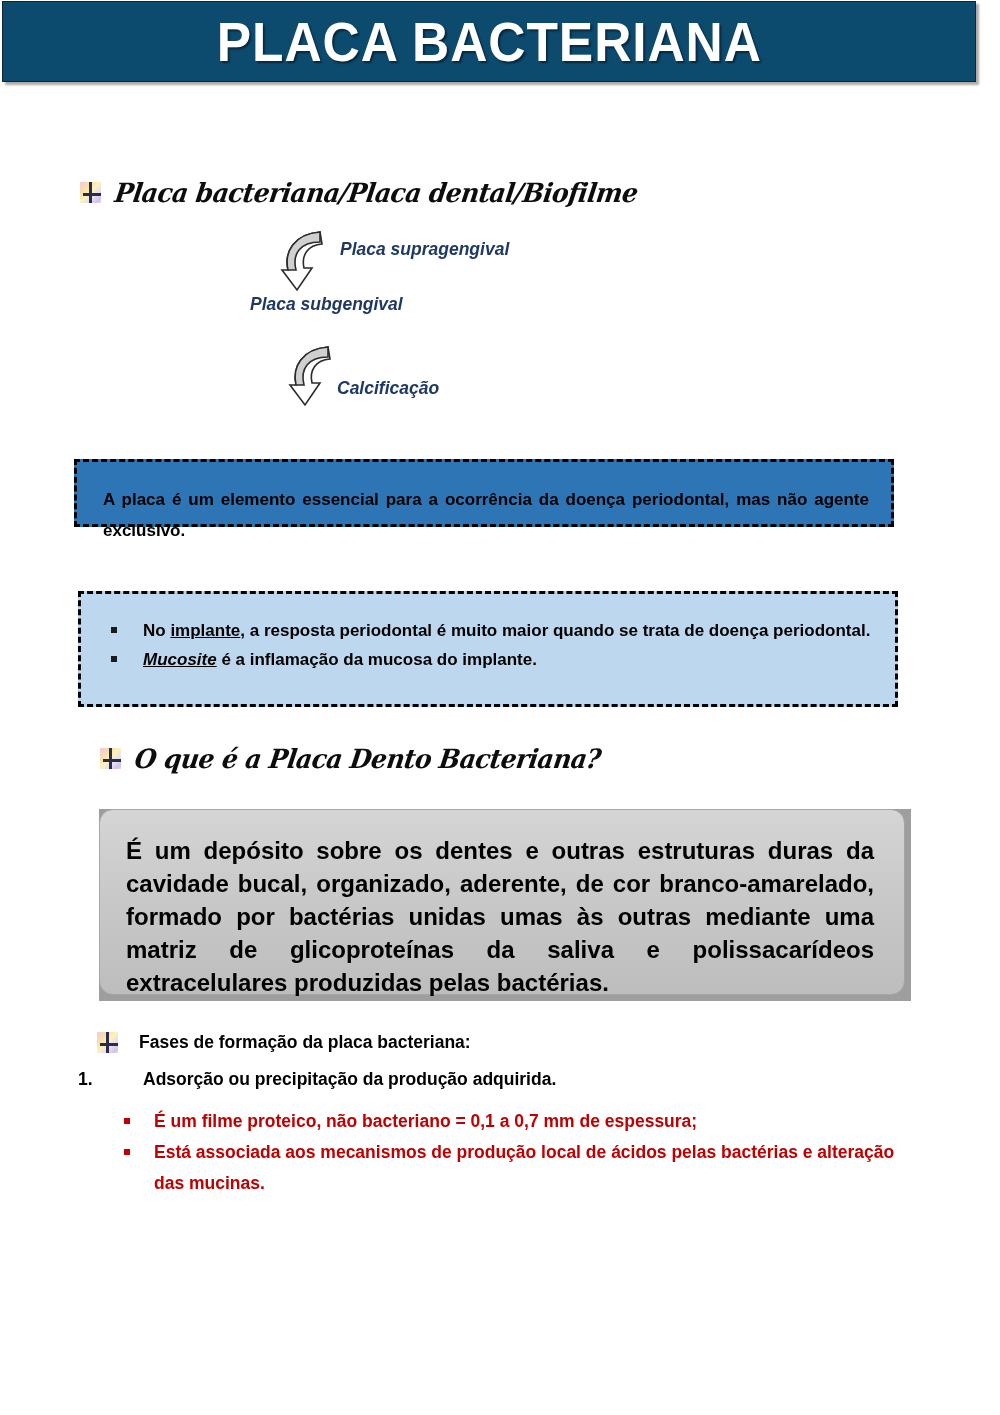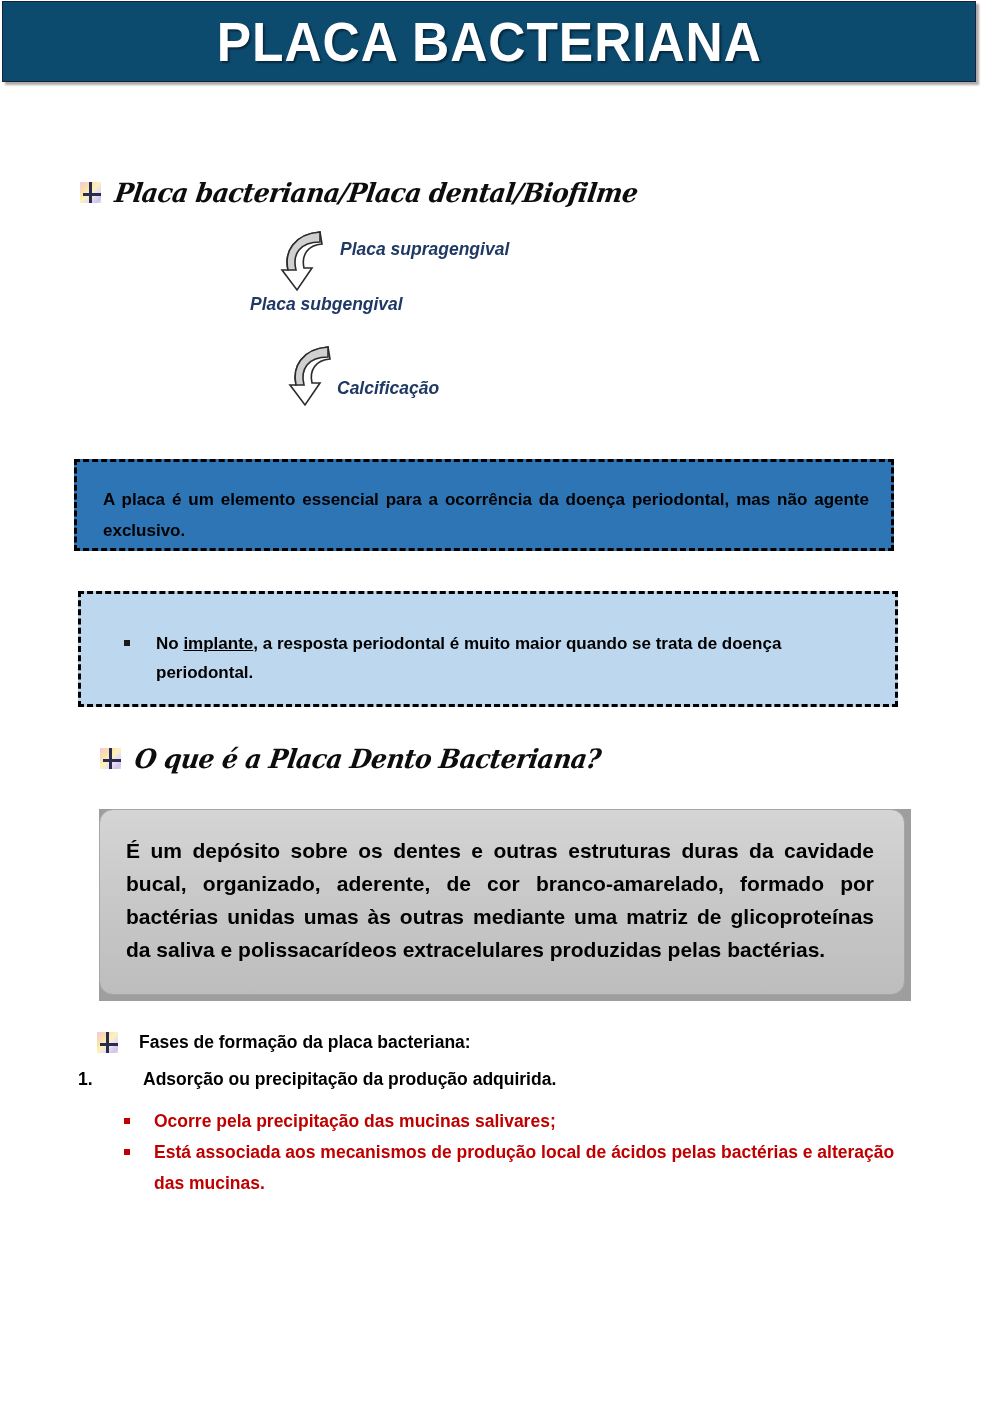--- a/index.html
+++ b/index.html
@@ -116,21 +116,21 @@
 
   
   .callout {
     position: absolute;
     border: 3px dashed #000000;
   }
   #box-essencial {
     left: 74px;
     top: 459px;
     width: 820px;
-    height: 92px;
+    height: 68px;
     background: #2E75B6;
     padding: 22px 22px 0 26px;
   }
   #box-essencial .body-text {
     font-family: "Liberation Sans", sans-serif;
     font-weight: bold;
     font-size: 17px;
     line-height: 31px;
     color: #000000;
     text-align: justify;
@@ -140,21 +140,21 @@
   #box-implante {
     left: 78px;
     top: 591px;
     width: 820px;
     height: 116px;
     background: #BDD7EE;
     padding: 18px 18px 0 22px;
   }
   .blue-list {
     list-style: none;
-    margin: 17px;
+    margin: 4px;
     padding: 0;
   }
   .blue-list li {
     position: relative;
     padding-left: 36px;
     font-family: "Liberation Sans", sans-serif;
     font-weight: bold;
     font-size: 17px;
     line-height: 29px;
     color: #000000;
@@ -186,21 +186,21 @@
     width: 806px;
     height: 186px;
     border: 1px solid #a6a6a6;
     border-radius: 14px;
     background: linear-gradient(180deg, #d5d5d5 0%, #c9c9c9 45%, #bdbdbd 100%);
     padding: 24px 30px 0 26px;
   }
   #box-definicao .body-text {
     font-family: "Liberation Sans", sans-serif;
     font-weight: bold;
-    font-size: 21px;
+    font-size: 24px;
     line-height: 33px;
     color: #000000;
     text-align: justify;
     text-align-last: left;
   }
 
   
   #fases-heading {
     position: absolute;
     left: 97px;
@@ -291,20 +291,24 @@
 <div class="callout" id="box-essencial">
   <div class="body-text">A placa é um elemento essencial para a ocorrência da doença periodontal, mas não agente exclusivo.</div>
 </div>
 
 <div class="callout" id="box-implante">
   <ul class="blue-list">
     <li>
       <span class="sq-bullet"></span>
       <span>No </span><span class="u">implante</span><span>, a resposta periodontal é muito maior quando se trata de doença periodontal.</span>
     </li>
+    <li>
+      <span class="sq-bullet"></span>
+      <span class="ui">Mucosite</span><span> é a inflamação da mucosa do implante.</span>
+    </li>
   </ul>
 </div>
 
 <div class="script-heading" id="heading-oque">
   <span class="plus-icon"></span>
   <span class="script-text">O que é a Placa Dento Bacteriana?</span>
 </div>
 
 <div id="box-definicao-frame"></div>
 <div id="box-definicao">
@@ -317,22 +321,19 @@
 </div>
 
 <div id="fases-step-1">
   <span class="num">1.</span>
   <span>Adsorção ou precipitação da produção adquirida.</span>
 </div>
 
 <ul id="red-list">
   <li>
     <span class="sq-bullet-red"></span>
-  </li>
-  <li>
-    <span class="sq-bullet-red"></span>
-    <span>Ocorre pela precipitação das mucinas salivares;</span>
+    <span>É um filme proteico, não bacteriano = 0,1 a 0,7 mm de espessura;</span>
   </li>
   <li>
     <span class="sq-bullet-red"></span>
     <span>Está associada aos mecanismos de produção local de ácidos pelas bactérias e alteração das mucinas.</span>
   </li>
 </ul>
 
 </body></html>

